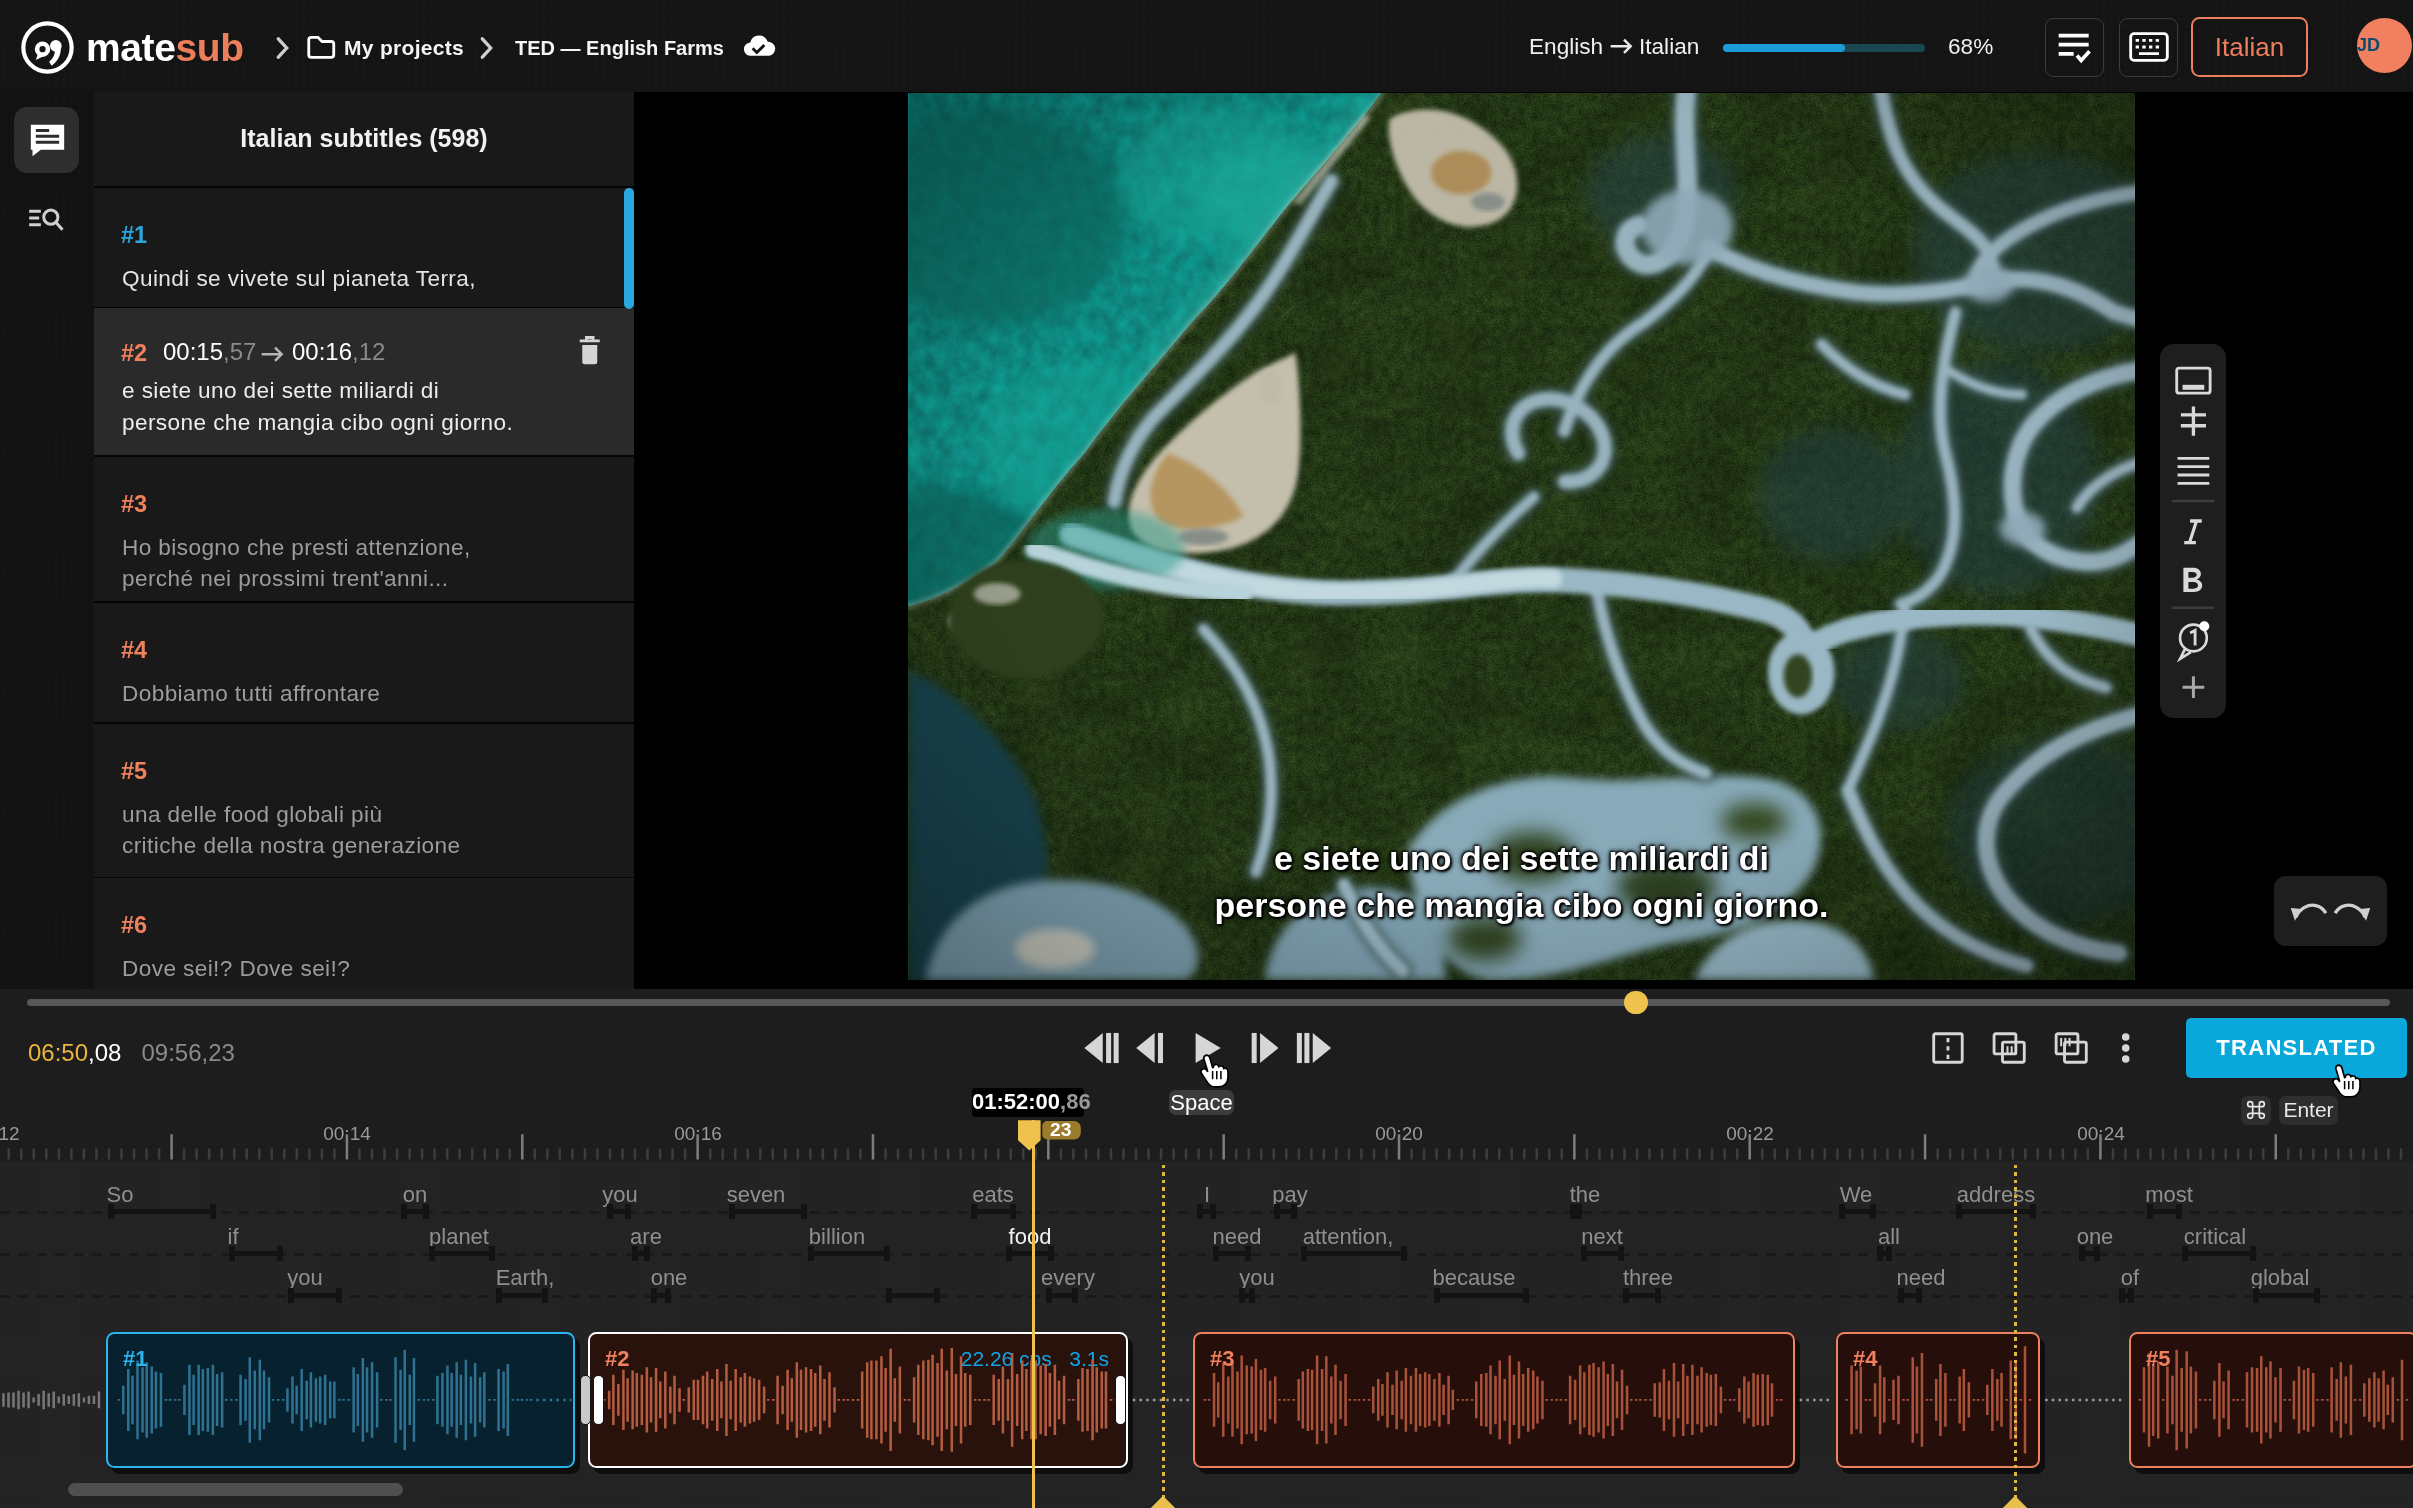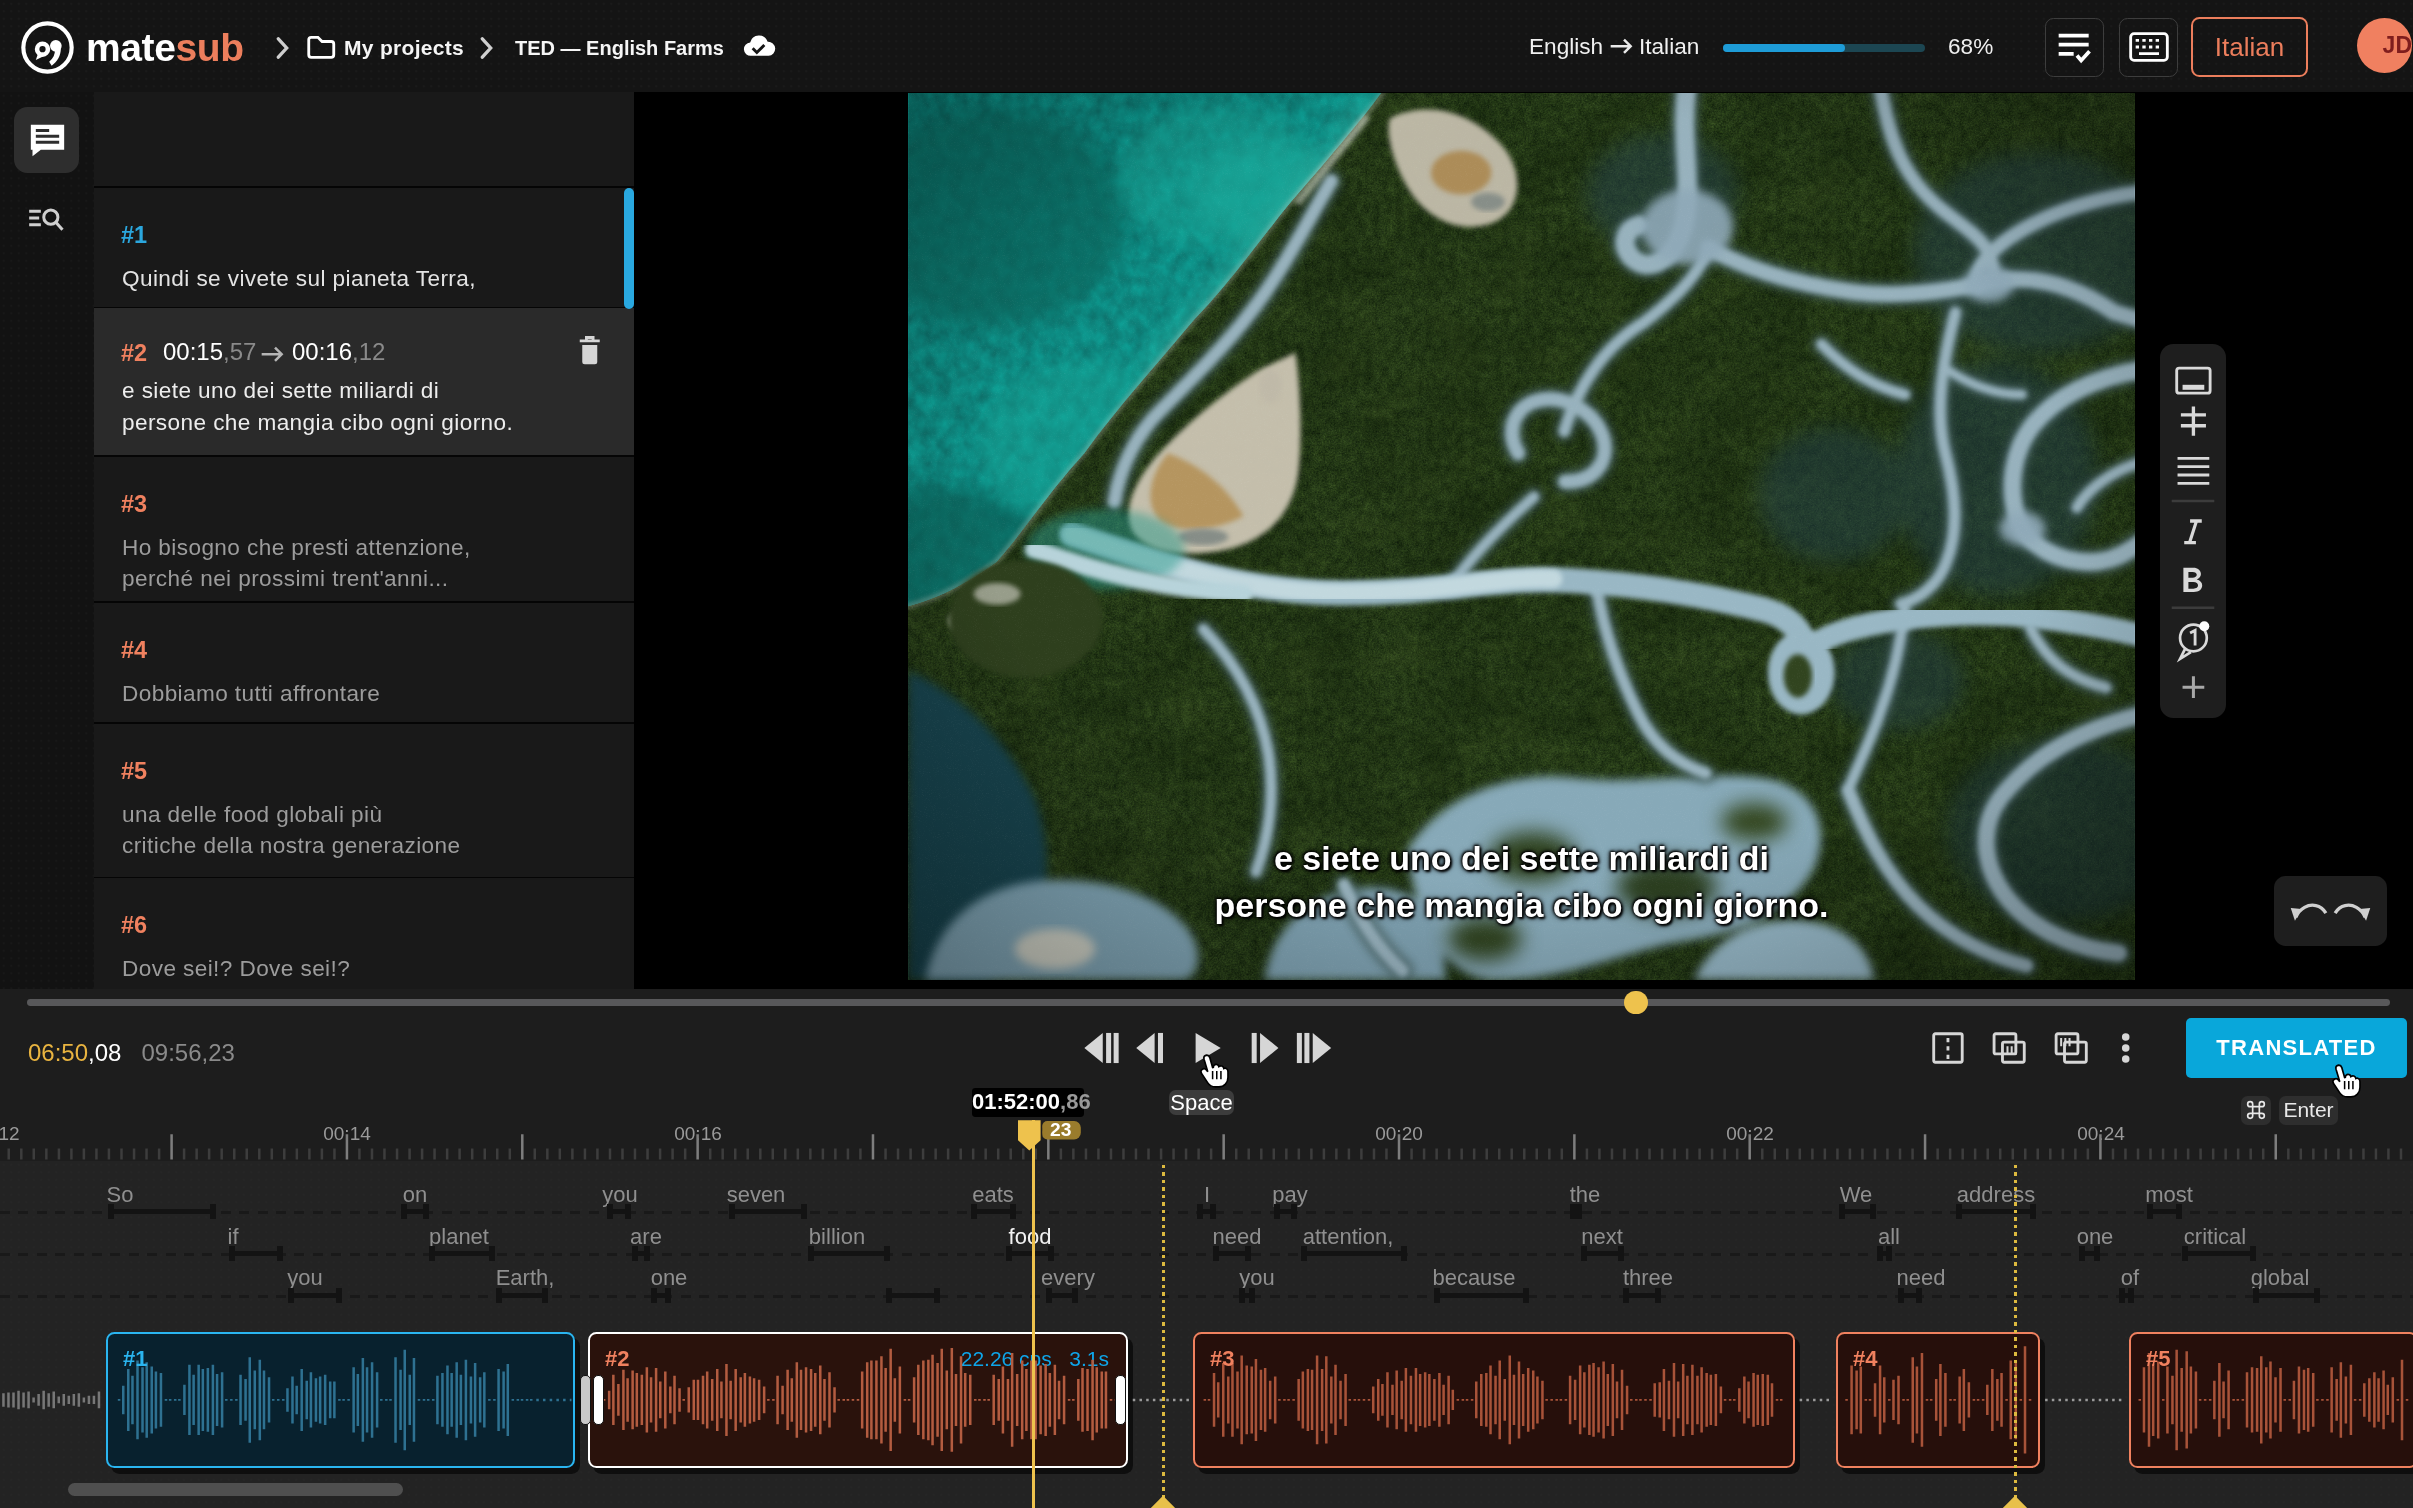--- a/index.html
+++ b/index.html
@@ -70,36 +70,37 @@
  <svg class="abs" style="left:2057px;top:32px" width="35" height="32" viewBox="0 0 42 38">
       <path d="M2,4 H38 M2,15 H38 M2,26 H20" stroke="#fff" stroke-width="4.5" fill="none"></path>
       <path d="M24,28 l5,6 l10,-11" stroke="#fff" stroke-width="4.5" fill="none"></path>
     </svg>
  <div class="abs" style="left:2119px;top:17.6px;width:59px;height:59px;border:1.7px solid #3d3d3d;border-radius:8.4px"></div>
  <svg class="abs" style="left:2129px;top:30px" width="40" height="34" viewBox="0 0 48 40">
       <rect x="2" y="4" width="44" height="32" rx="4" fill="none" stroke="#fff" stroke-width="3.4"></rect>
       <path d="M8,12 h4 M16,12 h4 M24,12 h4 M32,12 h4 M8,20 h4 M16,20 h4 M24,20 h4 M32,20 h4 M40,12 v0 M12,28 h24" stroke="#fff" stroke-width="3.4"></path>
     </svg>
  <div class="abs" style="left:2191px;top:17px;width:117px;height:60px;border:2.5px solid #ec7e5c;border-radius:8.4px;color:#ec7e5c;font-size:26px;text-align:center;line-height:57px">Italian</div>
- <div class="abs" style="left:2357px;top:18.4px;width:55px;height:55px;border-radius:50%;background:#f08060;color:#7f1d1d;font-size:23px;font-weight:700;text-align:right;line-height:55px">JD</div>
+ <div class="abs" style="left:2357px;top:18.4px;width:55px;height:55px;border-radius:50%;background:#f08060;color:#0c4a6e;font-size:18px;font-weight:700;text-align:left;line-height:55px">JD</div>
 </div>
 <div id="rail">
  <div class="abs" style="left:14.2px;top:15px;width:65px;height:66px;background:#2e2e2e;border-radius:13.4px"></div>
  <svg class="abs" style="left:28.5px;top:31px" width="37" height="35" viewBox="0 0 44 42">
    <path d="M2,2 H42 V32 H14 L4,40 V32 H2 Z" fill="#fff"></path>
    <path d="M8,9 H24 M8,16 H36 M8,23 H36" stroke="#2e2e2e" stroke-width="3.6"></path>
  </svg>
  <svg class="abs" style="left:29px;top:116px" width="37" height="25" viewBox="0 0 44 30">
    <path d="M0,4 H14 M0,12 H12 M0,20 H14" stroke="#cfcfcf" stroke-width="3.6"></path>
    <circle cx="26" cy="11" r="8.5" fill="none" stroke="#cfcfcf" stroke-width="3.6"></circle>
    <path d="M32,17 L40,26" stroke="#cfcfcf" stroke-width="3.6"></path>
  </svg>
 </div>
 <div id="list">
     <div class="abs" style="left:0;top:0;width:540px;height:94px;background:#191919"></div>
+    <div class="abs" style="left:0;top:32px;width:540px;text-align:center;font-size:25px;font-weight:700;color:#f2f2f2">Italian subtitles (598)</div>
     <div class="card" style="top:96px;height:119px;background:#191919">
       <div class="num" style="top:34px;color:#2ba7de">#1</div>
       <div class="ctext" style="top:75px;color:#e3e3e3">Quindi se vivete sul pianeta Terra,</div>
     </div>
     <div class="card" style="top:216px;height:147px;background:#2a2a2a">
       <div class="num" style="top:32px;color:#f0815f">#2</div>
       <div class="abs" style="left:69px;top:30px;font-size:24px;color:#fff">00:15<span style="color:#8a8a8a">,57</span></div>
       <svg class="abs" style="left:166px;top:37px" width="25" height="18.4" viewBox="0 0 30 22">
         <path d="M2,11 H26 M18,3 L26,11 L18,19" stroke="#b5b5b5" stroke-width="3" fill="none"></path>
       </svg>

